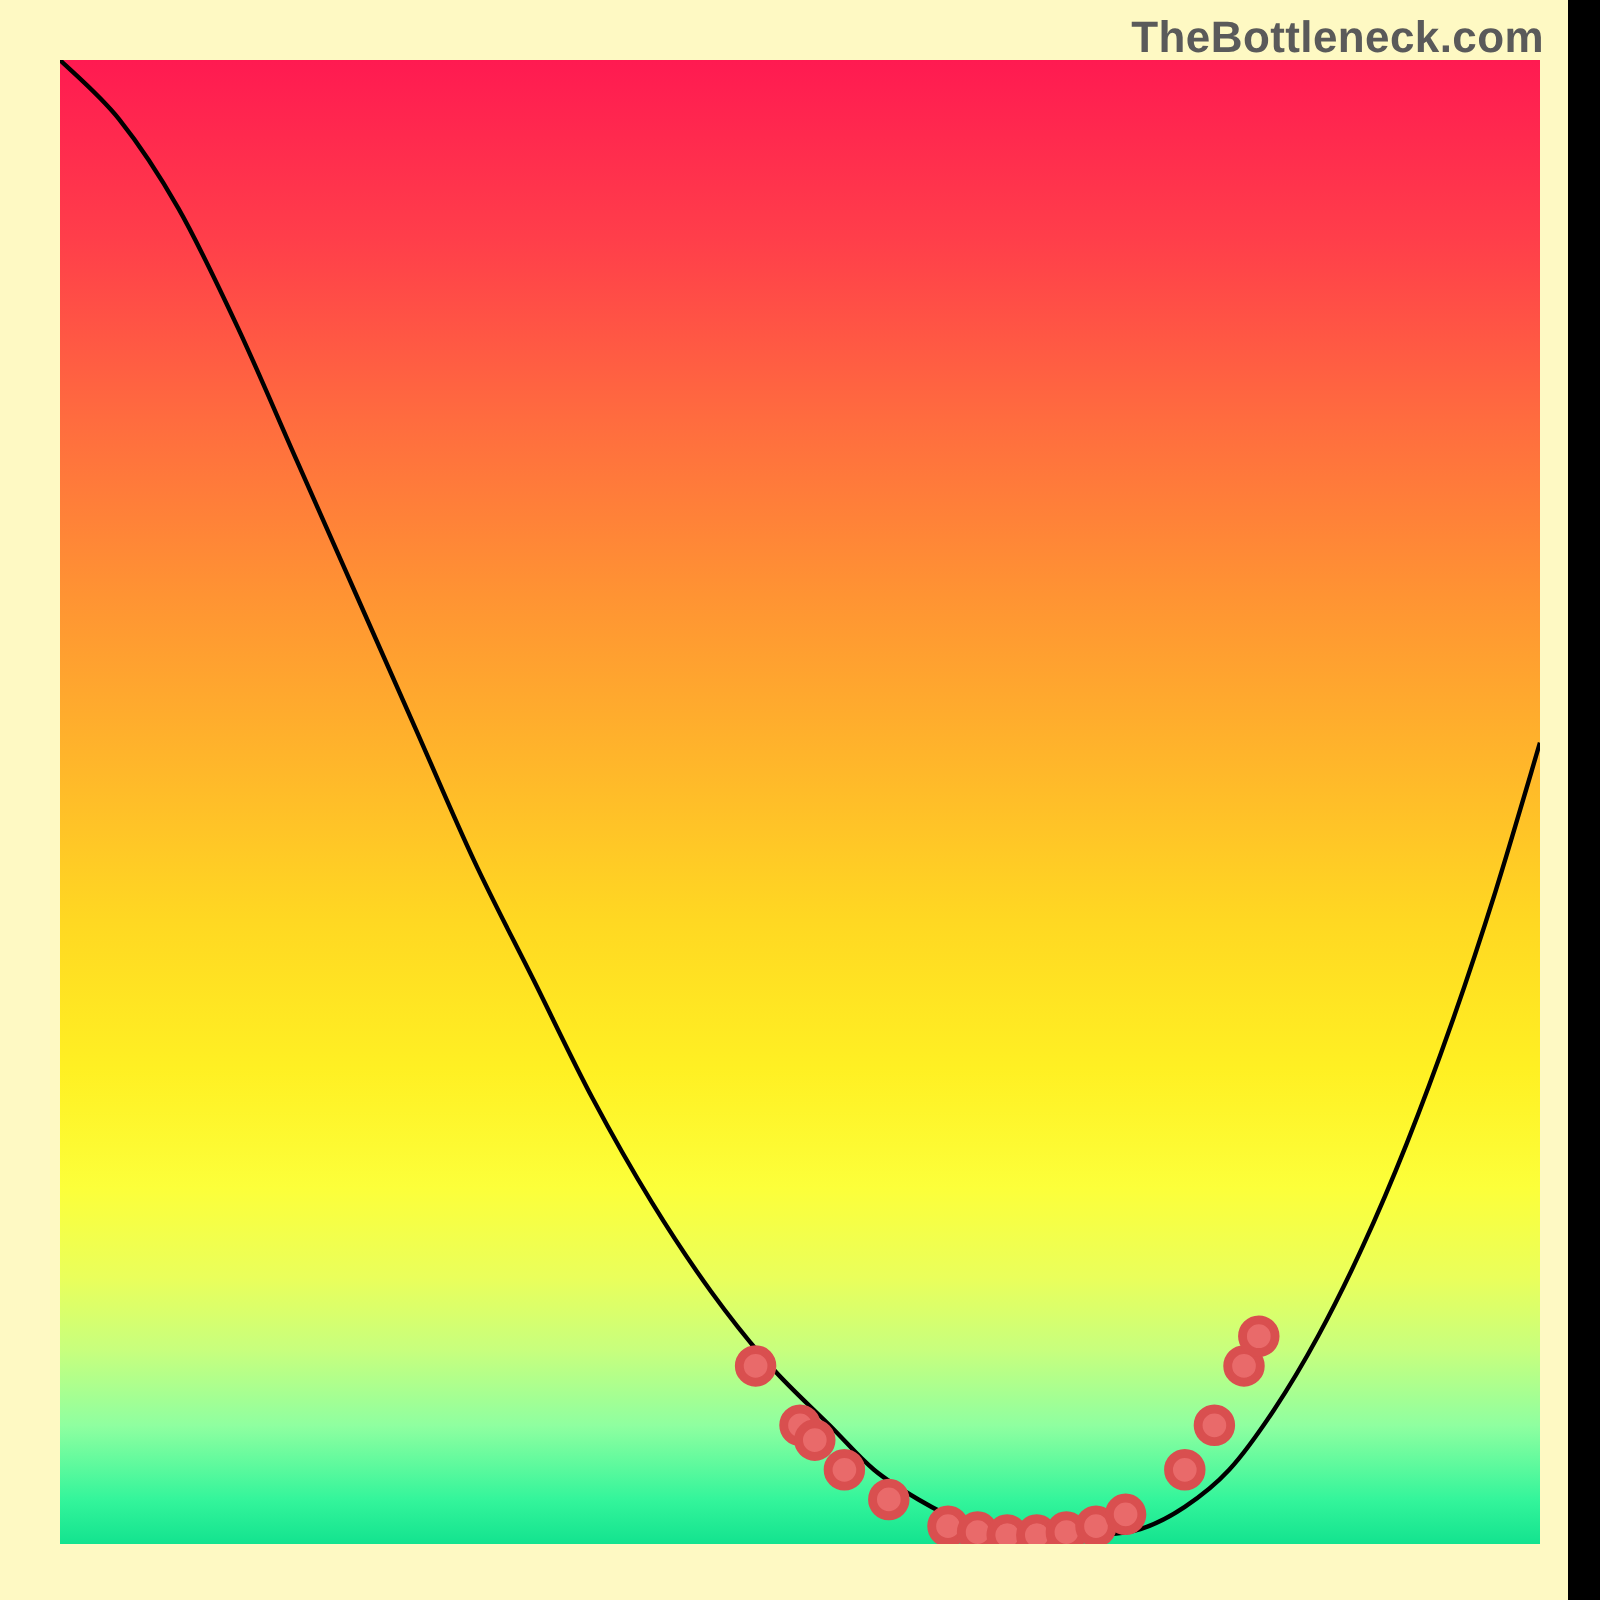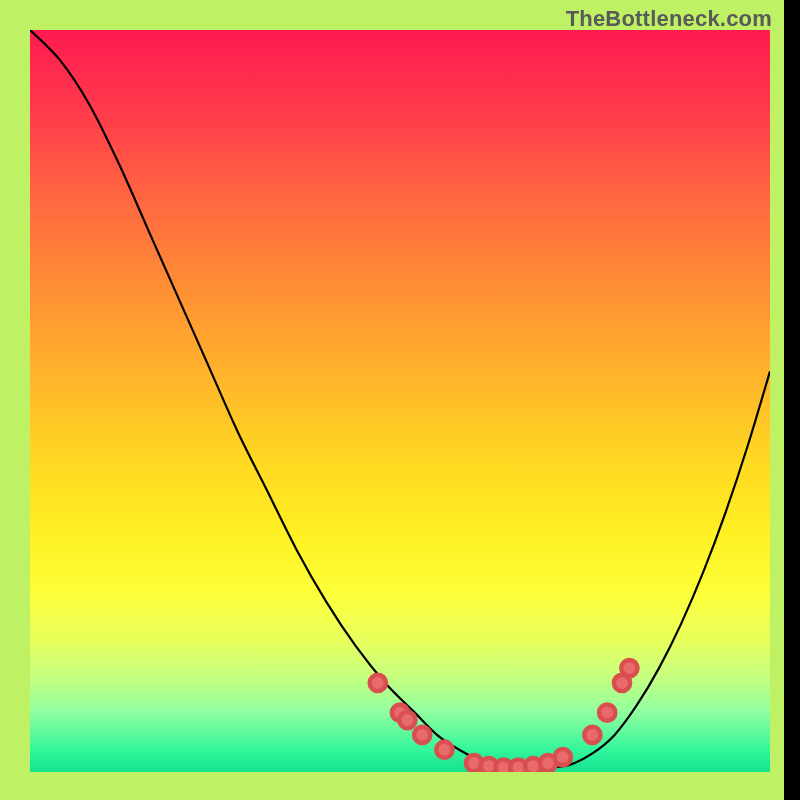--- a/index.html
+++ b/index.html
@@ -1,21 +1,21 @@
 <!DOCTYPE html>
 <html><head>
 <meta charset="utf-8">
 <style>
   * { margin: 0; padding: 0; box-sizing: border-box; }
   html, body { width: 800px; height: 800px; overflow: hidden; background: #000; }
   .frame {
     position: relative;
     width: 784px;
     height: 800px;
-    background: #bef264;
+    background: #fef9c3;
     padding-left: 18px;
   }
   .watermark {
     position: absolute;
     top: 6px;
     right: 12px;
     font-family: Arial, Helvetica, sans-serif;
     font-size: 22px;
     font-weight: bold;
     color: #5a5a5a;

